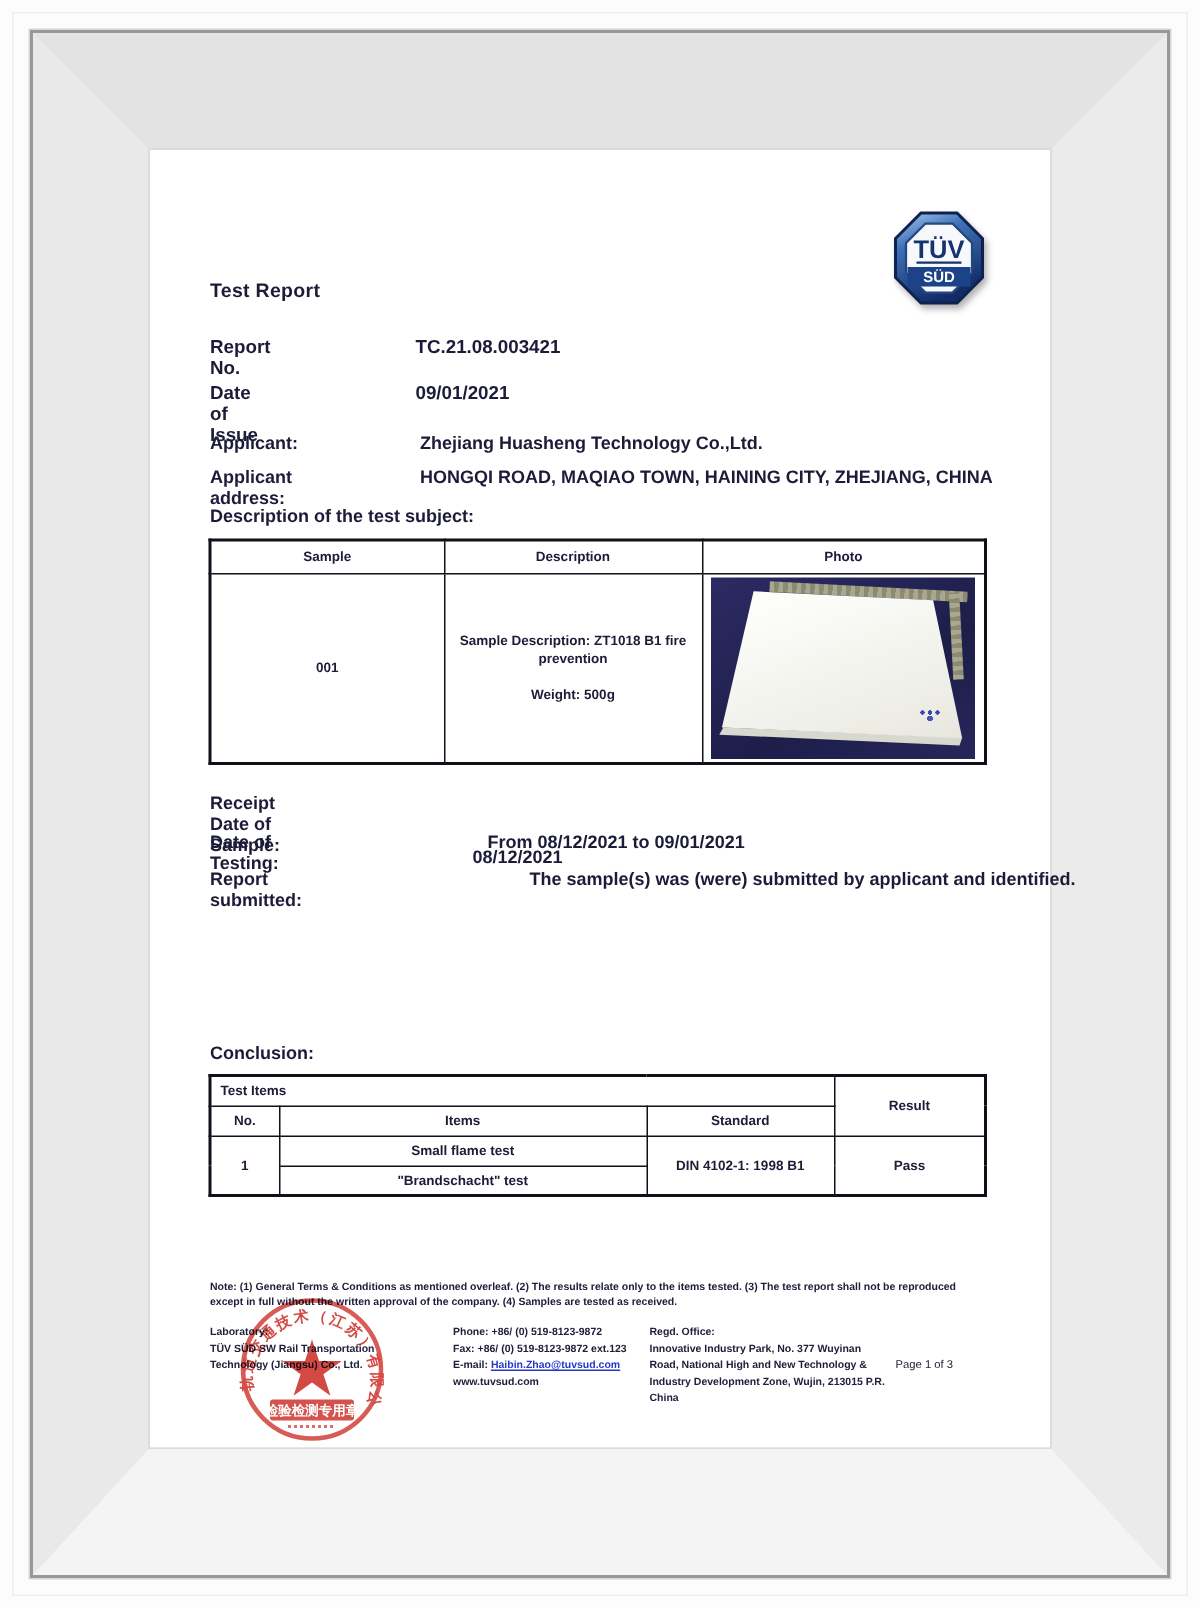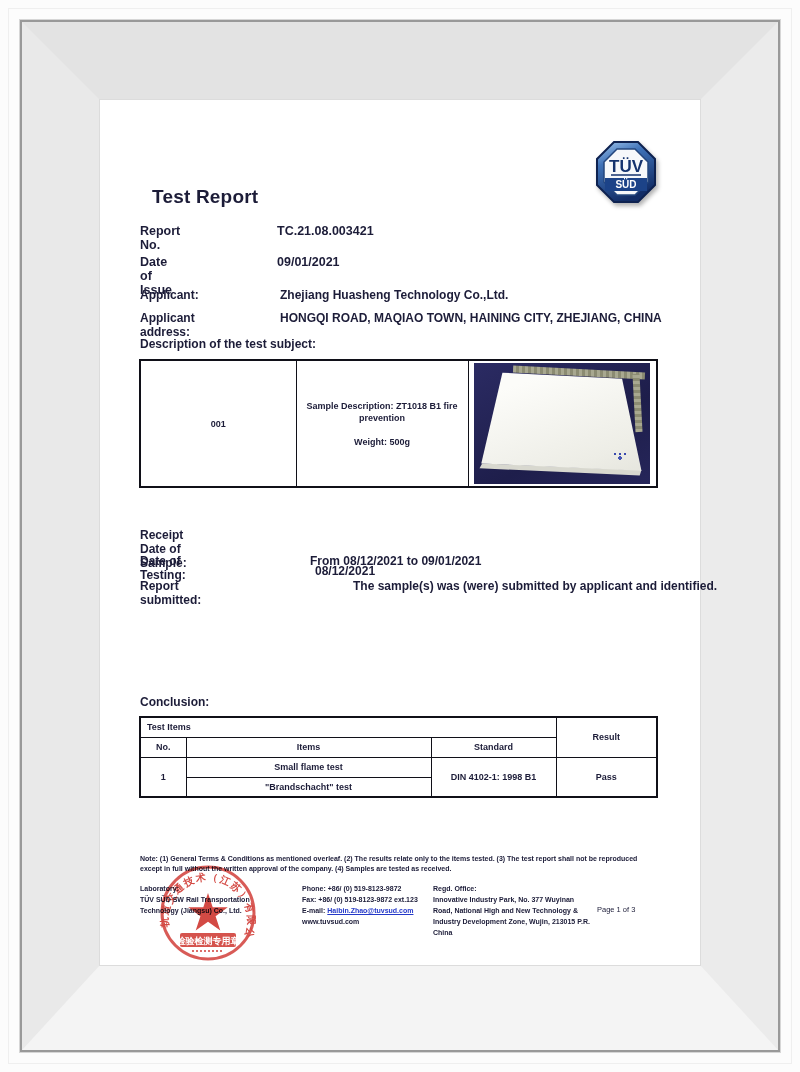--- a/index.html
+++ b/index.html
@@ -18,21 +18,21 @@
   }
   .frame-mat::after { content:""; position:absolute; inset:-1px; border:1px solid #cfcfcf; }
 
   
   .doc {
     position:absolute; left:100px; top:100px; width:600px; height:865px;
     background:#ffffff; color:#1c1c38; outline:1px solid #dcdcdc;
   }
   .abs { position:absolute; }
 
-  .title { left:40px; top:86px; font-size:19px; font-weight:700; letter-spacing:.2px;margin-left:12px; }
+  .title { left:40px; top:86px; font-size:13px; font-weight:700; letter-spacing:.2px; }
 
   .row-lg { font-size:12.5px; font-weight:700; }
   .row-sm { font-size:12px; font-weight:700; }
   .lbl { position:absolute; left:40px; }
   .val-lg { position:absolute; left:177px; }
   .val-sm { position:absolute; left:180px; white-space:nowrap; }
 
   
   .logo { left:494px; top:40px; width:64px; height:76px; filter:drop-shadow(2px 3px 2px rgba(0,0,0,.30)); }
 
@@ -126,20 +126,25 @@
 
     <div class="abs row-sm" style="left:40px; top:237px;">Description of the test subject:</div>
 
     <table class="tbl1">
       <colgroup>
           <col style="width:156px">
           <col style="width:172px">
           <col style="width:189px">
         </colgroup>
       <tbody>
+          <tr class="hdr">
+        <td>Sample</td>
+        <td>Description</td>
+        <td>Photo</td>
+      </tr>
       <tr class="body-row">
         <td>001</td>
         <td class="desc-cell">
           <p>Sample Description: ZT1018 B1 fire prevention</p>
           <div class="desc-gap"></div>
           <p>Weight: 500g</p>
         </td>
         <td>
           <div class="photo-wrap">
             <div class="ruler-top"></div>
@@ -152,21 +157,21 @@
       </tr>
     </tbody>
       </table>
 
     <div class="abs row-sm" style="top:428px;">
       <span class="lbl">Receipt Date of Sample:</span>
       <span class="val-sm" style="left:215px;margin-top:36px;">08/12/2021</span>
     </div>
     <div class="abs row-sm" style="top:454px;">
       <span class="lbl">Date of Testing:</span>
-      <span class="val-sm" style="left:210px;">From 08/12/2021 to 09/01/2021</span>
+      <span class="val-sm" style="left:225px;">From 08/12/2021 to 09/01/2021</span>
     </div>
     <div class="abs row-sm" style="top:479px;">
       <span class="lbl">Report submitted:</span>
       <span class="val-sm" style="left:210px;margin-left:43px;">The sample(s) was (were) submitted by applicant and identified.</span>
     </div>
 
     <div class="abs row-sm" style="left:40px; top:595px;">Conclusion:</div>
 
     <table class="tbl2">
       <colgroup>

